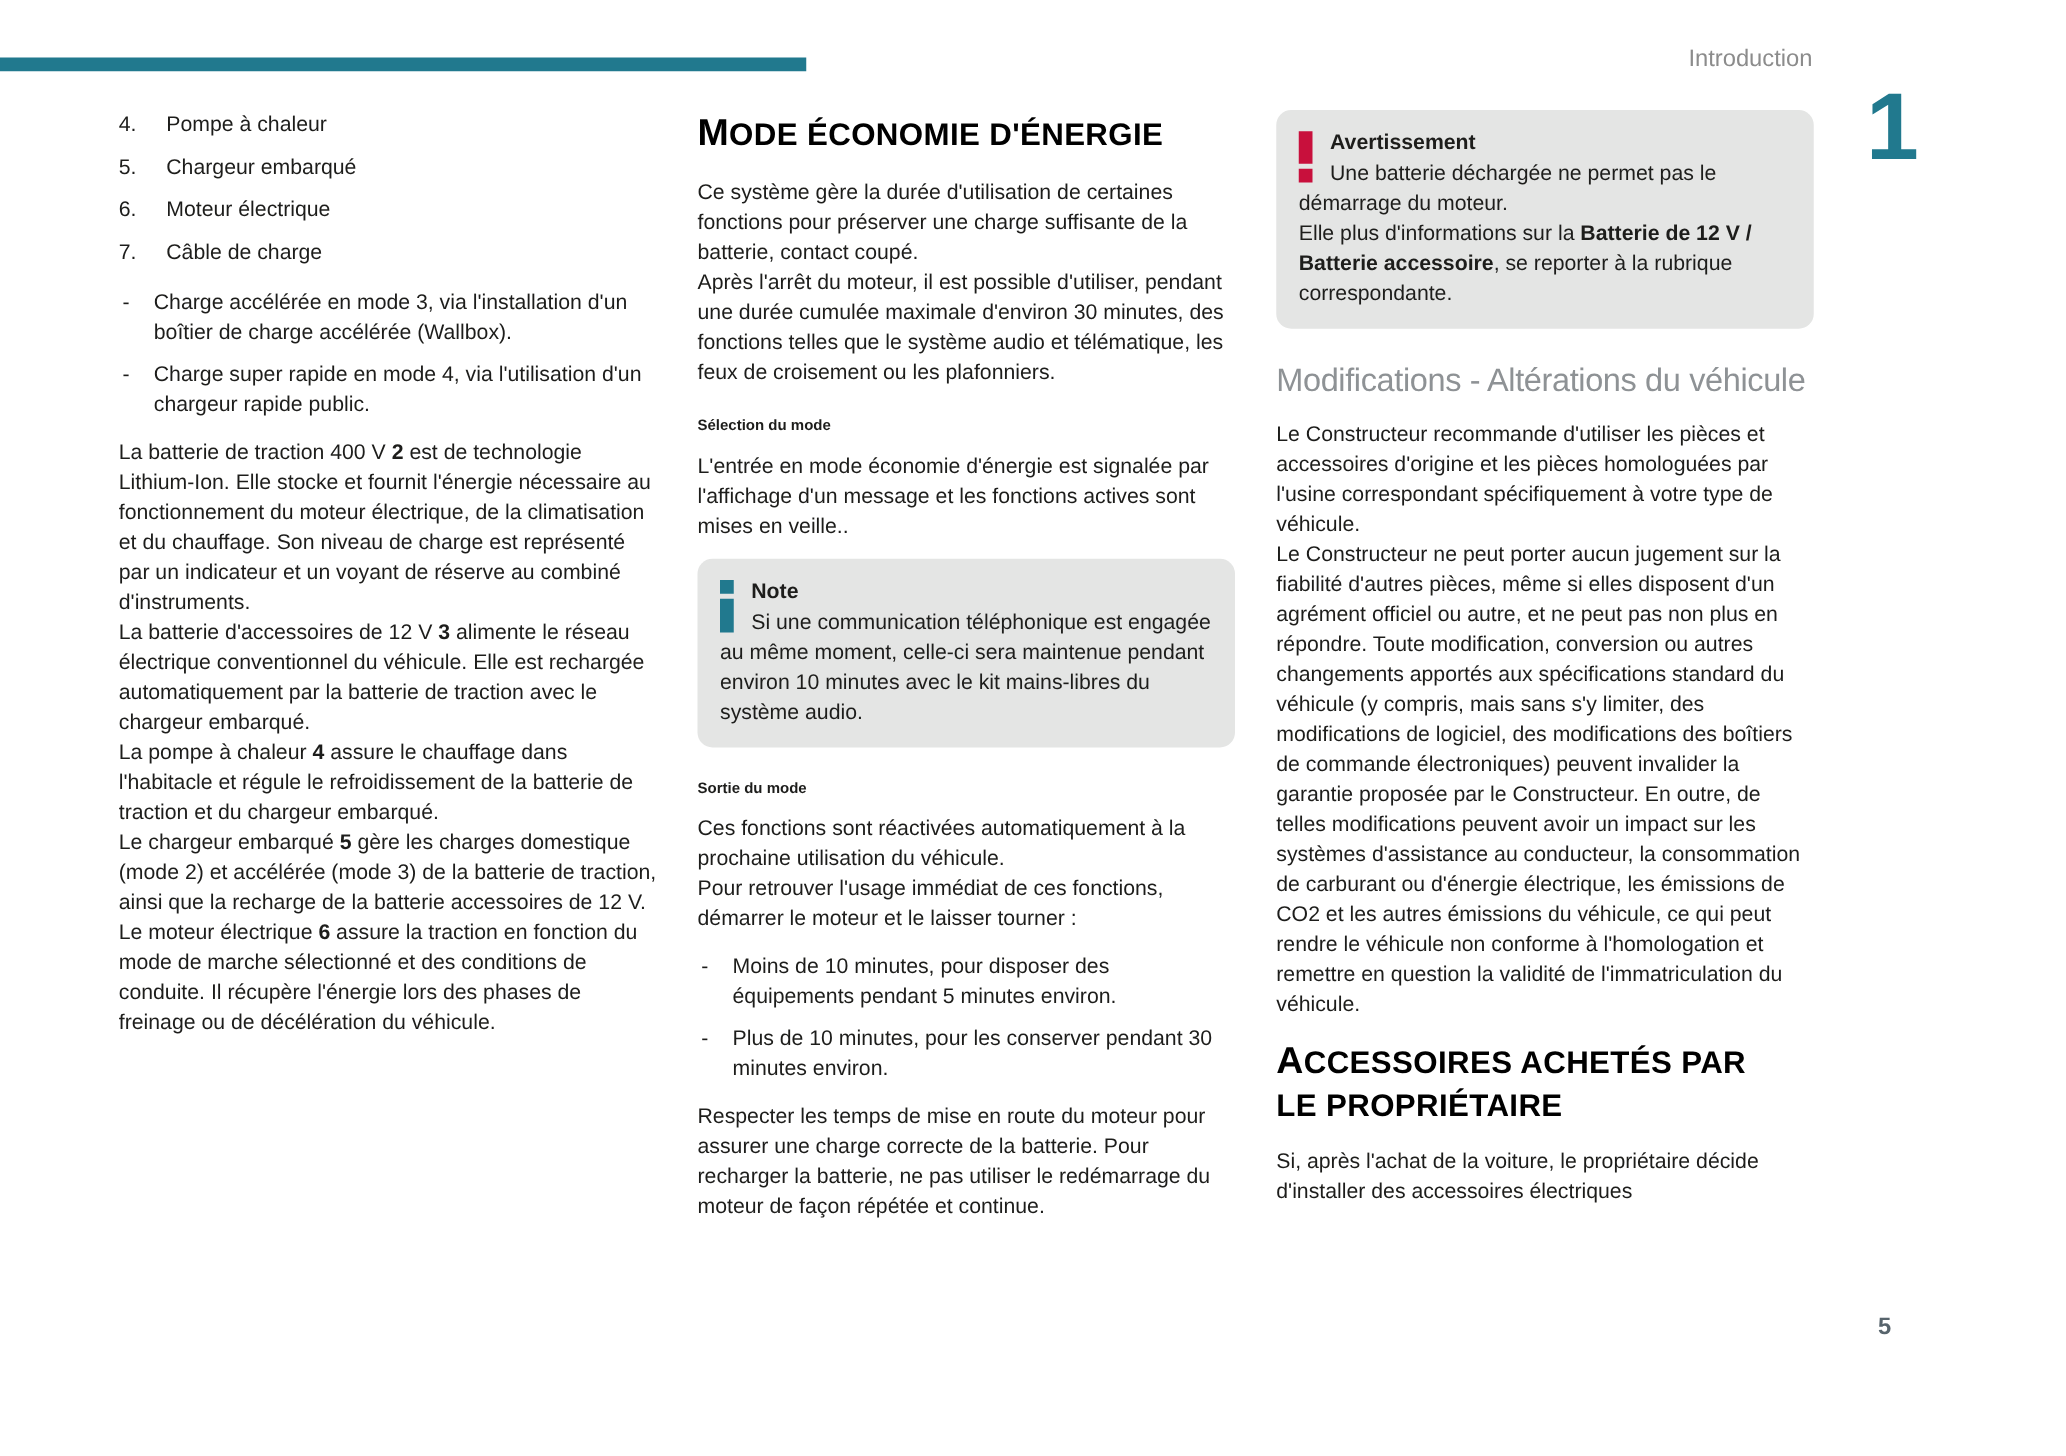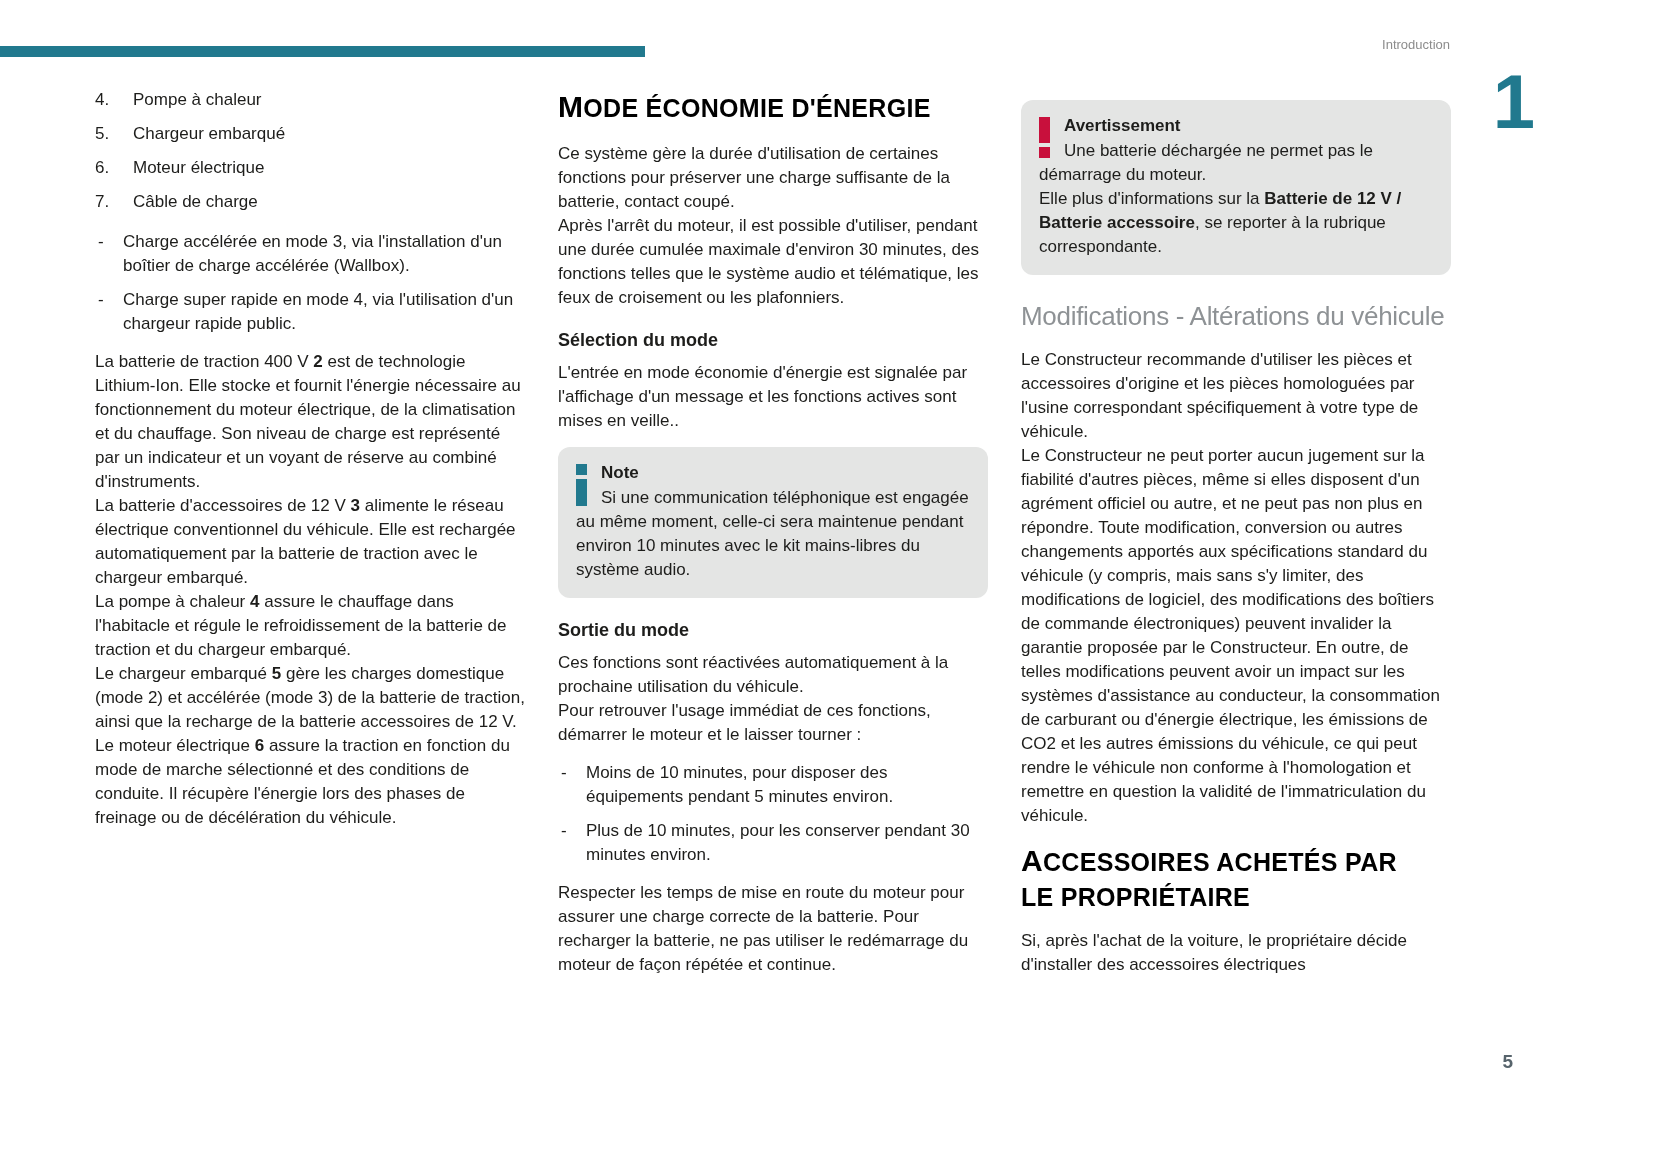--- a/index.html
+++ b/index.html
@@ -15,21 +15,21 @@
 
   .page { position: relative; width: 1653px; height: 1165px; background: #fff; }
 
   .top-bar {
     position: absolute; left: 0; top: 46px;
     width: 645px; height: 11px;
     background: var(--accent, #21798E);
   }
   .section-label {
     position: absolute; top: 37px; right: 203px;
-    font-size: 13px; color: var(--header-label, #8C8C8C);
+    font-size: 19px; color: var(--header-label, #8C8C8C);
   }
   .chapter-number {
     position: absolute; top: 64px; right: 118px;
     font-size: 76px; font-weight: 700; line-height: 1;
     color: var(--accent, #21798E);
   }
   .page-number {
     position: absolute; right: 140px; bottom: 92px;
     font-size: 19px; font-weight: 700;
     color: var(--page-number, #57646C);
@@ -57,34 +57,34 @@
   .dash-item { display: flex; margin-bottom: 10px; }
   .dash { flex: 0 0 28px; padding-left: 3px; }
 
   
   .h-caps {
     font-size: 25px; font-weight: 700; letter-spacing: 0.3px;
     line-height: 1.28; color: #000000;
     margin: 2px 0 16px;
   }
   .h-caps::first-letter { font-size: 30px; }
-  .h-sub { font-size: 18px; font-weight: 700; margin: 18px 0 9px; }
+  .h-sub { font-size: 12px; font-weight: 700; margin: 18px 0 9px; }
   .h-gray {
     font-size: 26px; font-weight: 400; letter-spacing: -0.3px;
     line-height: 1.2; color: var(--heading-gray, #8E9295);
     margin: 26px 0 16px;
   }
   .h-caps.mt { margin-top: 8px; }
 
   
   .box {
     background: var(--box-bg, #E4E5E4);
     border-radius: 12px;
     padding: 14px 18px 16px;
-    margin: 14px 0 20px;
+    margin: 2px 0 20px;
     overflow: hidden;
   }
   .box-title { font-weight: 700; margin-bottom: 1px; }
   .icon { float: left; margin: 3px 14px 0 0; }
   .icon::before, .icon::after { content: ""; display: block; }
   .info-icon::before  { width: 11px; height: 11px; background: var(--accent, #21798E); margin-bottom: 4px; }
   .info-icon::after   { width: 11px; height: 27px; background: var(--accent, #21798E); }
   .warning-icon::before { width: 11px; height: 26px; background: var(--warning, #C8103C); }
   .warning-icon::after  { width: 11px; height: 11px; background: var(--warning, #C8103C); margin-top: 4px; }
 </style>

